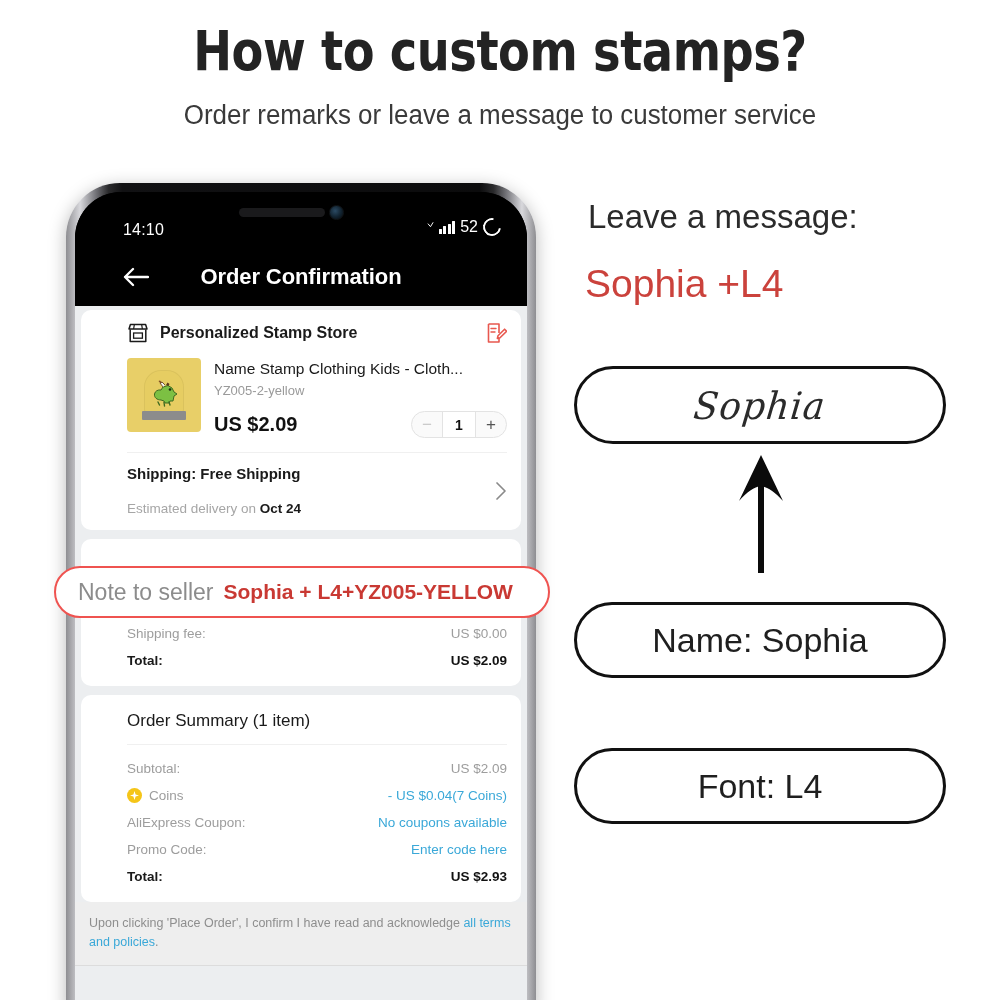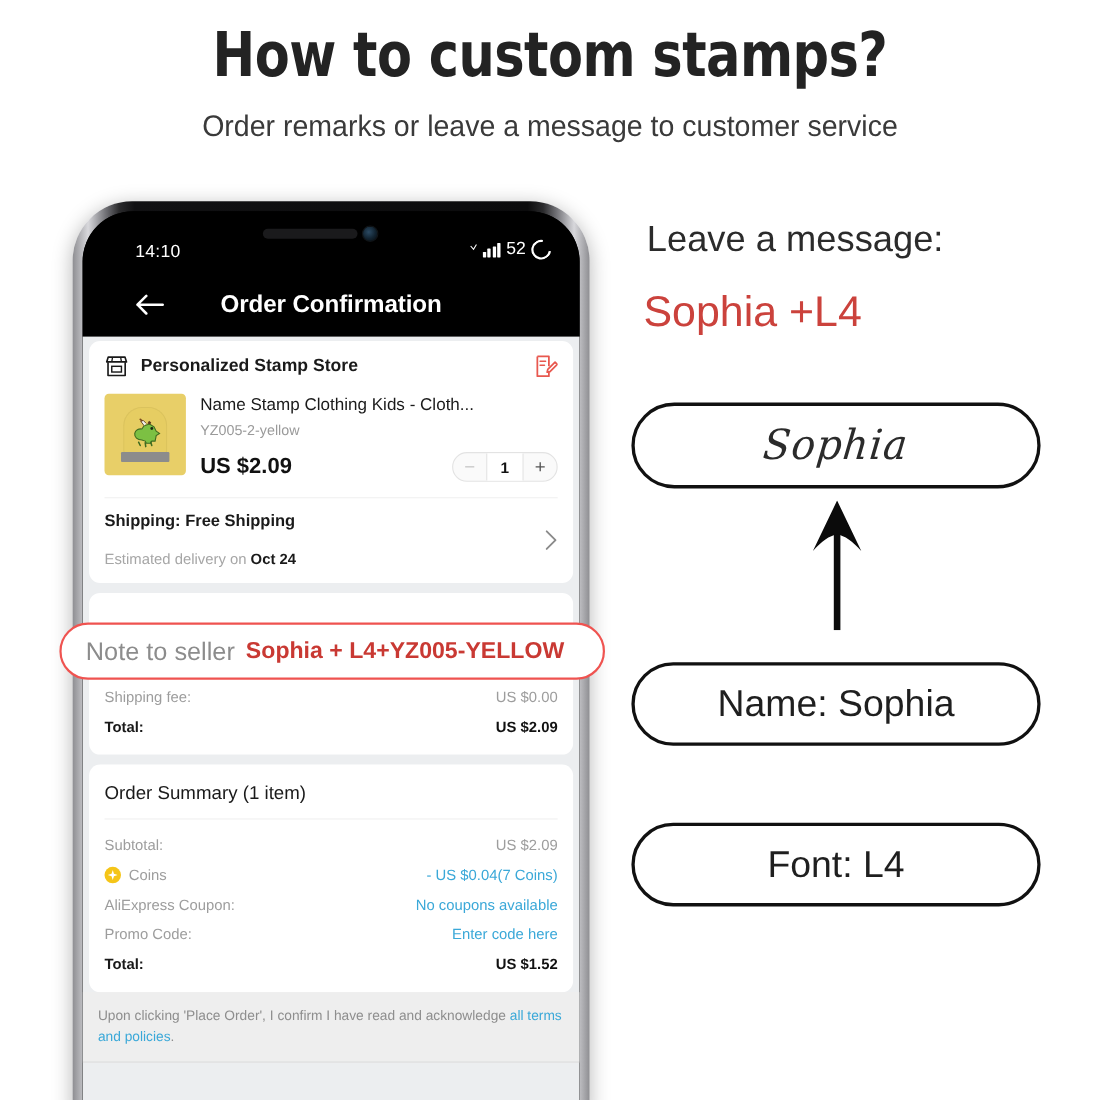--- a/index.html
+++ b/index.html
@@ -107,21 +107,21 @@
     text-align: center; font-size: 22px; font-weight: 700;
     letter-spacing: -0.1px;
   }
 
   
   .screen {
     position: relative; height: calc(100% - 114px);
     background: #eceef0; overflow: hidden;
   }
   .card {
-    background: #fff; margin: 0 6px; border-radius: 10px;
+    background: #fff; margin: 0 6px; border-radius: 10px; padding-left: 32px;
   }
 
   
   .store-row {
     display: flex; align-items: center; height: 46px;
     padding: 0 14px 0 14px;
   }
   .store-name {
     font-size: 16px; font-weight: 700; color: #1a1a1a; margin-left: 11px;
   }
@@ -405,21 +405,21 @@
               <span class="val link">No coupons available</span>
             </div>
 
             <div class="row">
               <span>Promo Code:</span>
               <span class="val link">Enter code here</span>
             </div>
 
             <div class="row strong">
               <span>Total:</span>
-              <span class="val">US $1.52</span>
+              <span class="val">US $2.93</span>
             </div>
           </div>
         </div>
 
         <div class="terms">
           <span>Upon clicking 'Place Order', I confirm I have read and acknowledge </span><a href="#">all terms and policies</a><span>.</span>
         </div>
         <div class="terms-strip"></div>
       </div>
     </div>

